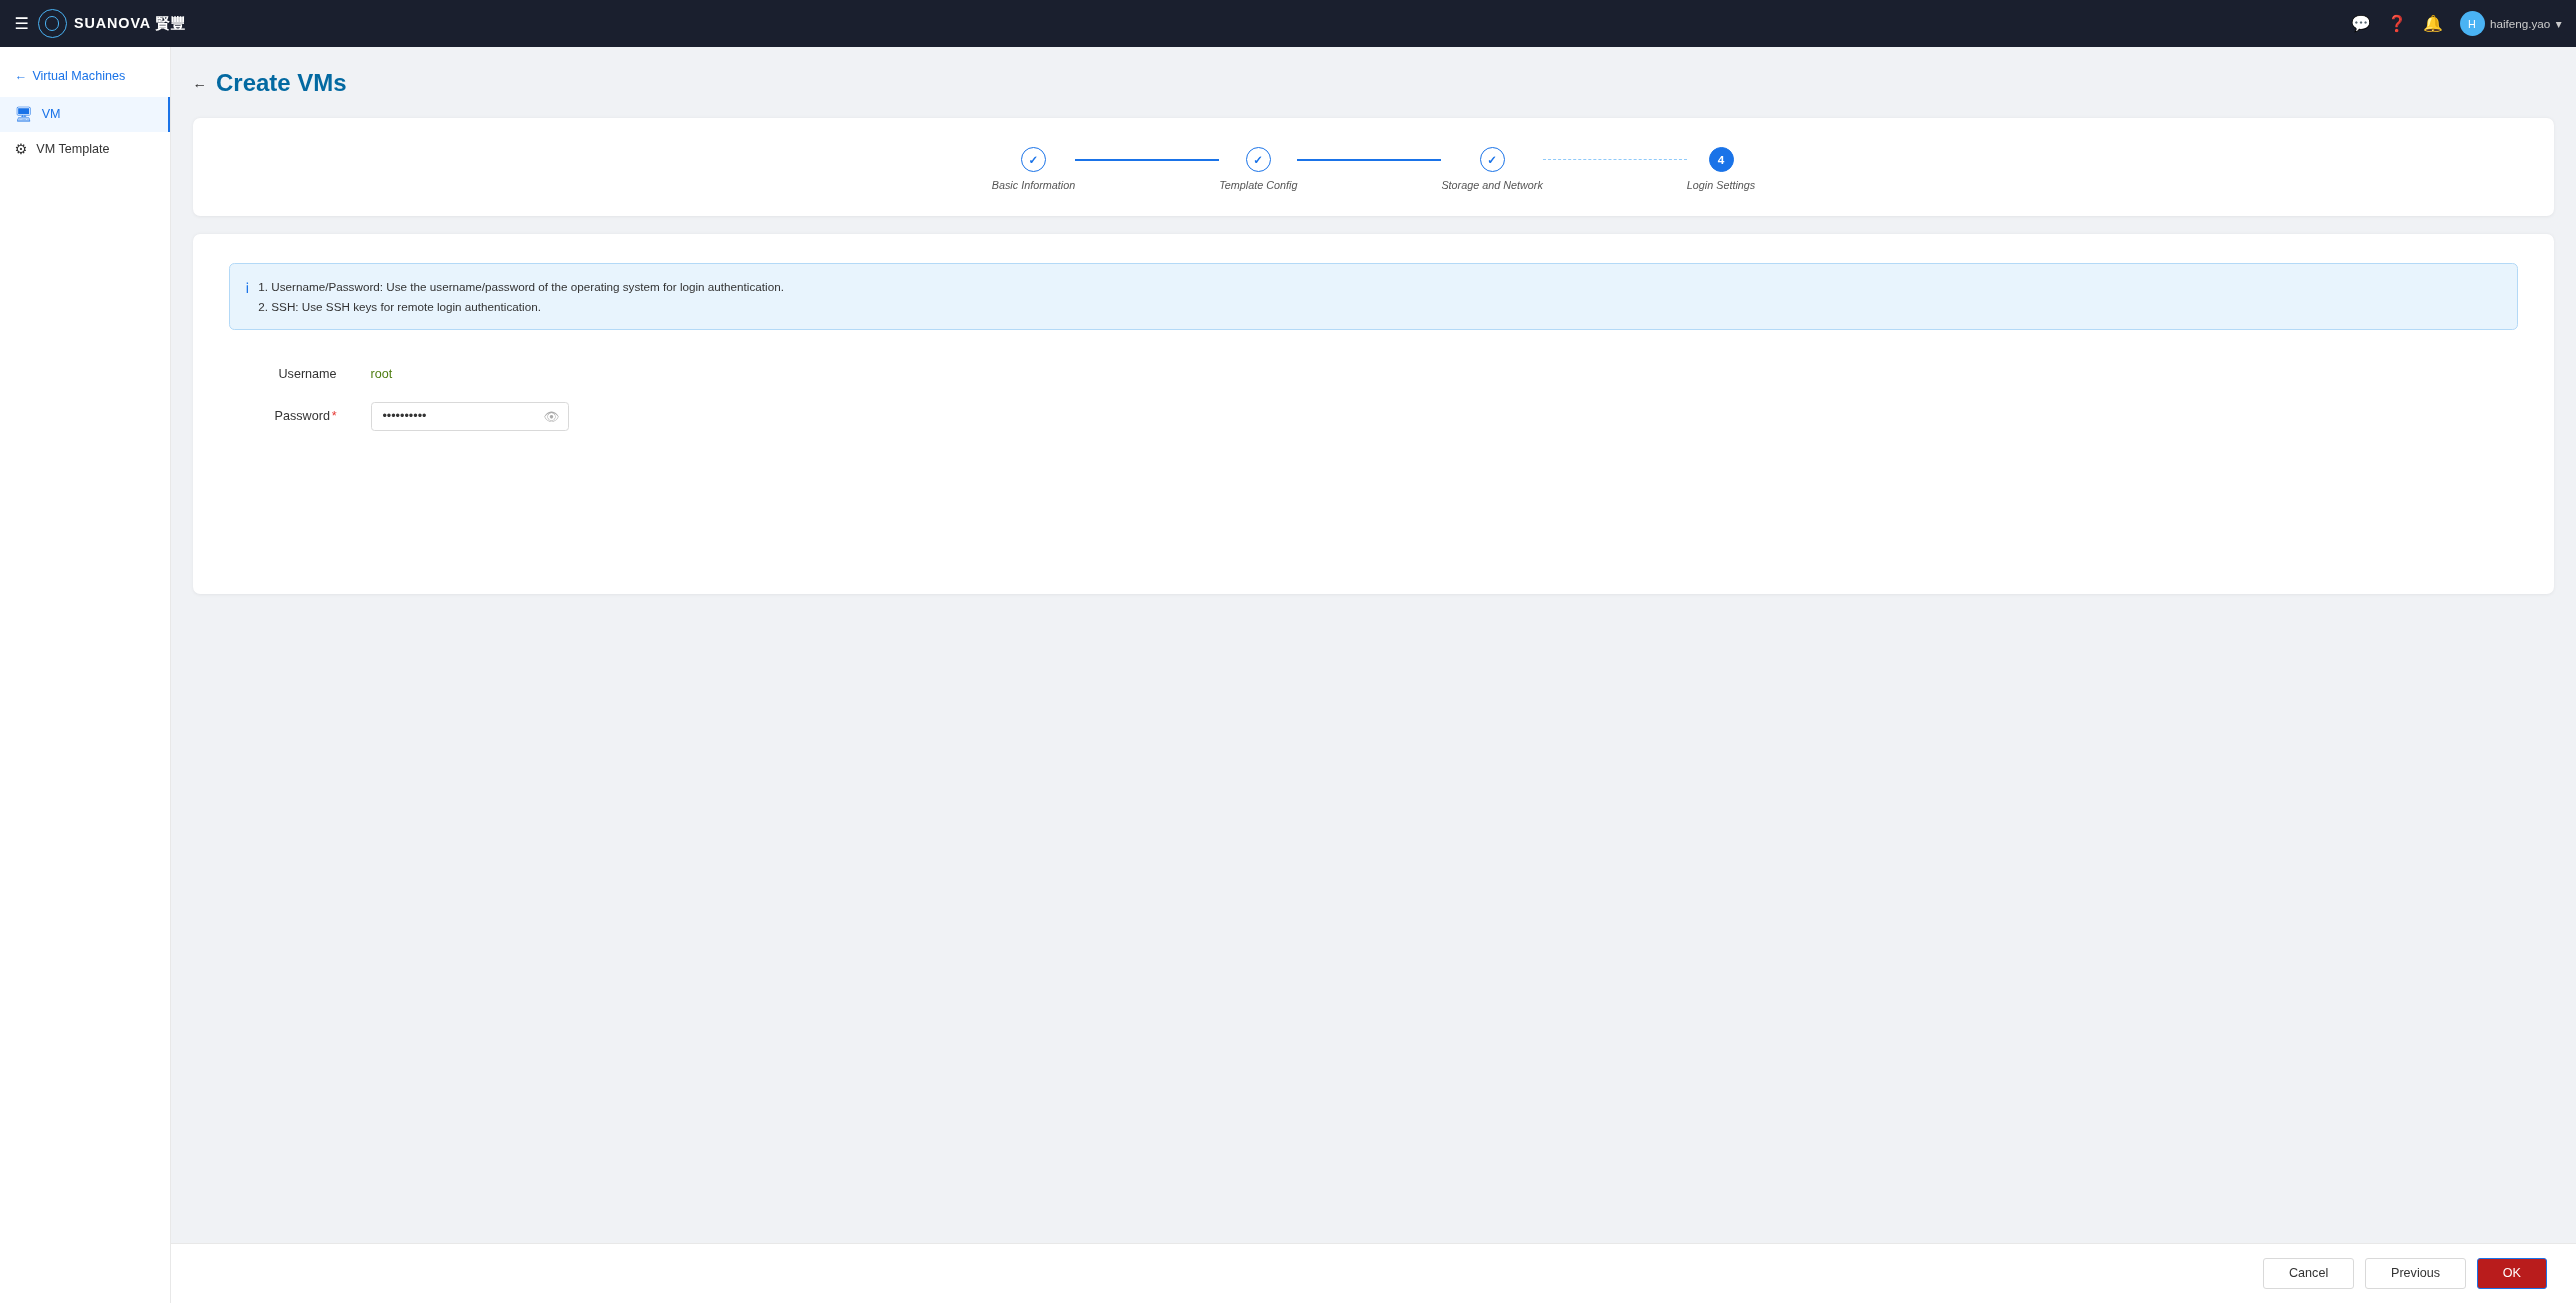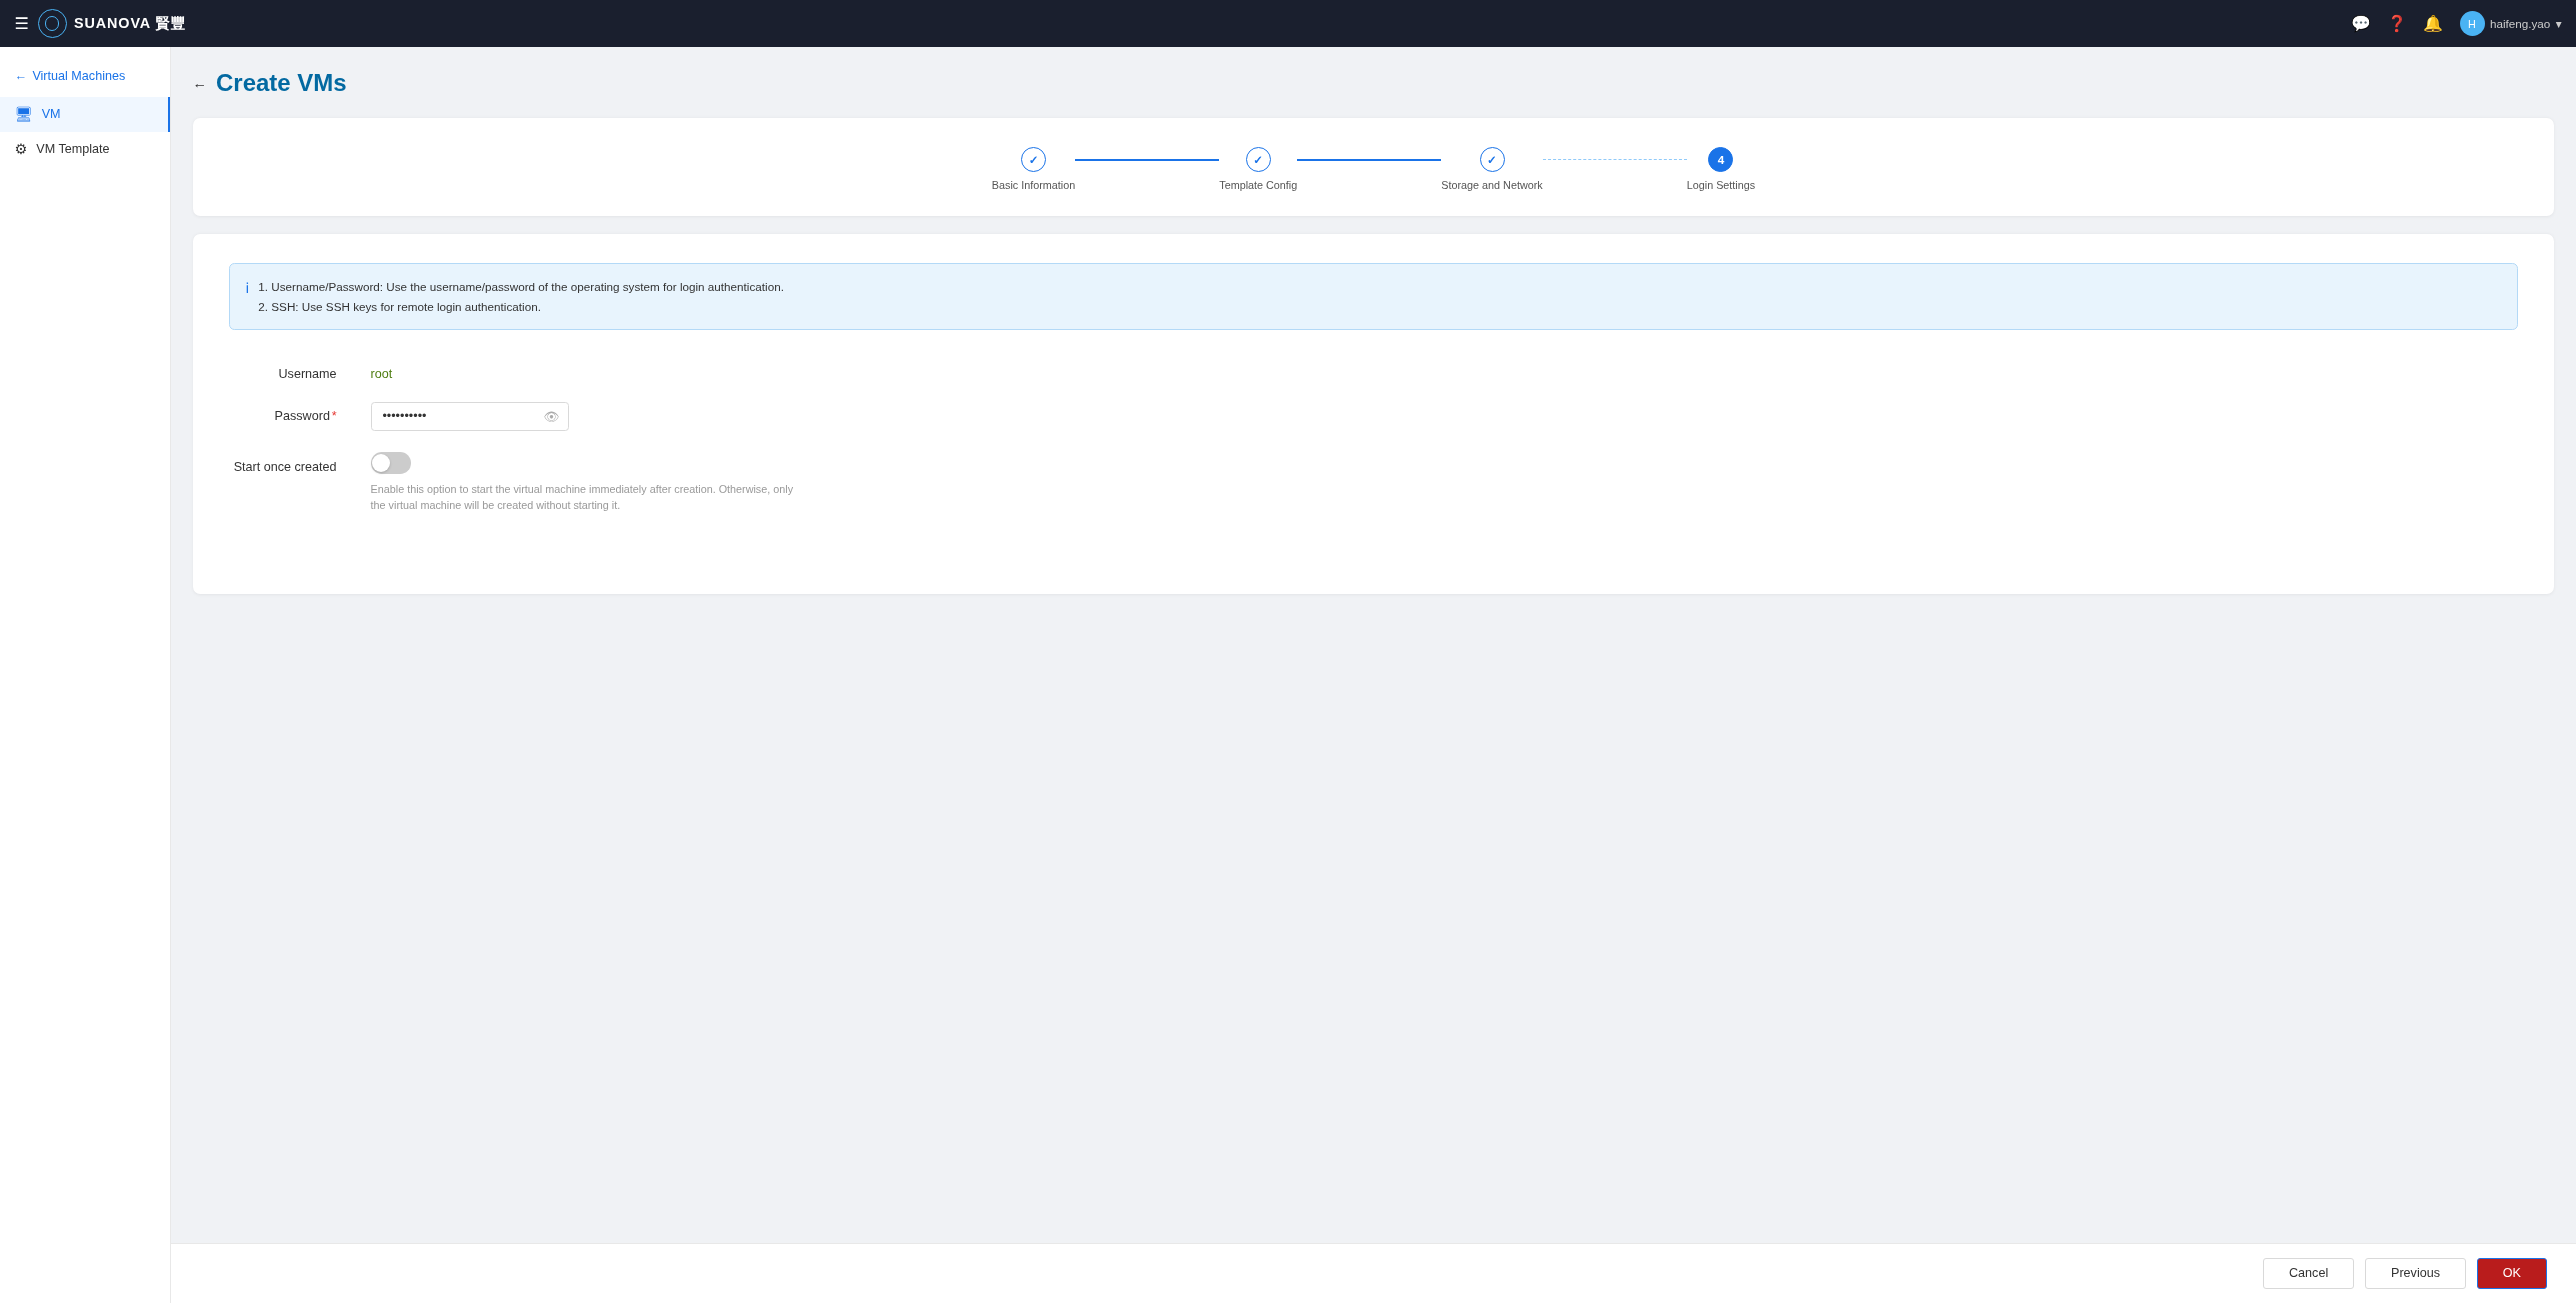--- a/index.html
+++ b/index.html
@@ -81,21 +81,21 @@
     .step-circle {
       width: 25px; height: 25px; border-radius: 50%;
       border: 1.8px solid #1a73e8;
       display: flex; align-items: center; justify-content: center;
       font-size: 11.7px; font-weight: 600; color: #1a73e8;
       background: #fff;
       z-index: 1;
     }
     .step-circle.done { background: #fff; border-color: #1a73e8; color: #1a73e8; }
     .step-circle.active-step { background: #1a73e8; color: #fff; border-color: #1a73e8; }
-    .step-label { font-size: 10.8px; color: #555; margin-top: 7.2px; white-space: nowrap; }
+    .step-label { font-size: 10.8px; color: #555; margin-top: 7.2px; white-space: nowrap; font-style: italic; }
     .step-line {
       width: 144px; height: 1.8px; background: #1a73e8;
       margin-bottom: 18px;
     }
     .step-line.dashed {
       background: none;
       border-top: 1.8px dashed #90caf9;
       margin-bottom: 18px;
     }
 
@@ -300,29 +300,20 @@
           <div class="form-label">
             <span>Password</span><span class="required">*</span>
           </div>
           <div class="form-input-wrap">
             <input type="password" class="form-input" value="••••••••••" style="">
             <span class="eye-icon">👁</span>
           </div>
         </div>
 
 
-        <div class="form-row" style="align-items:flex-start;">
-          <div class="form-label">Start once created</div>
-          <div class="toggle-wrap">
-            <div class="toggle">
-              <div class="toggle-knob"></div>
-            </div>
-            <div class="toggle-hint">Enable this option to start the virtual machine immediately after creation. Otherwise, only the virtual machine will be created without starting it.</div>
-          </div>
-        </div>
 
       </div>
     </div>
 
     <div class="footer-bar">
       <button class="btn">Cancel</button>
       <button class="btn">Previous</button>
       <button class="btn btn-primary">OK</button>
     </div>
   </div>

